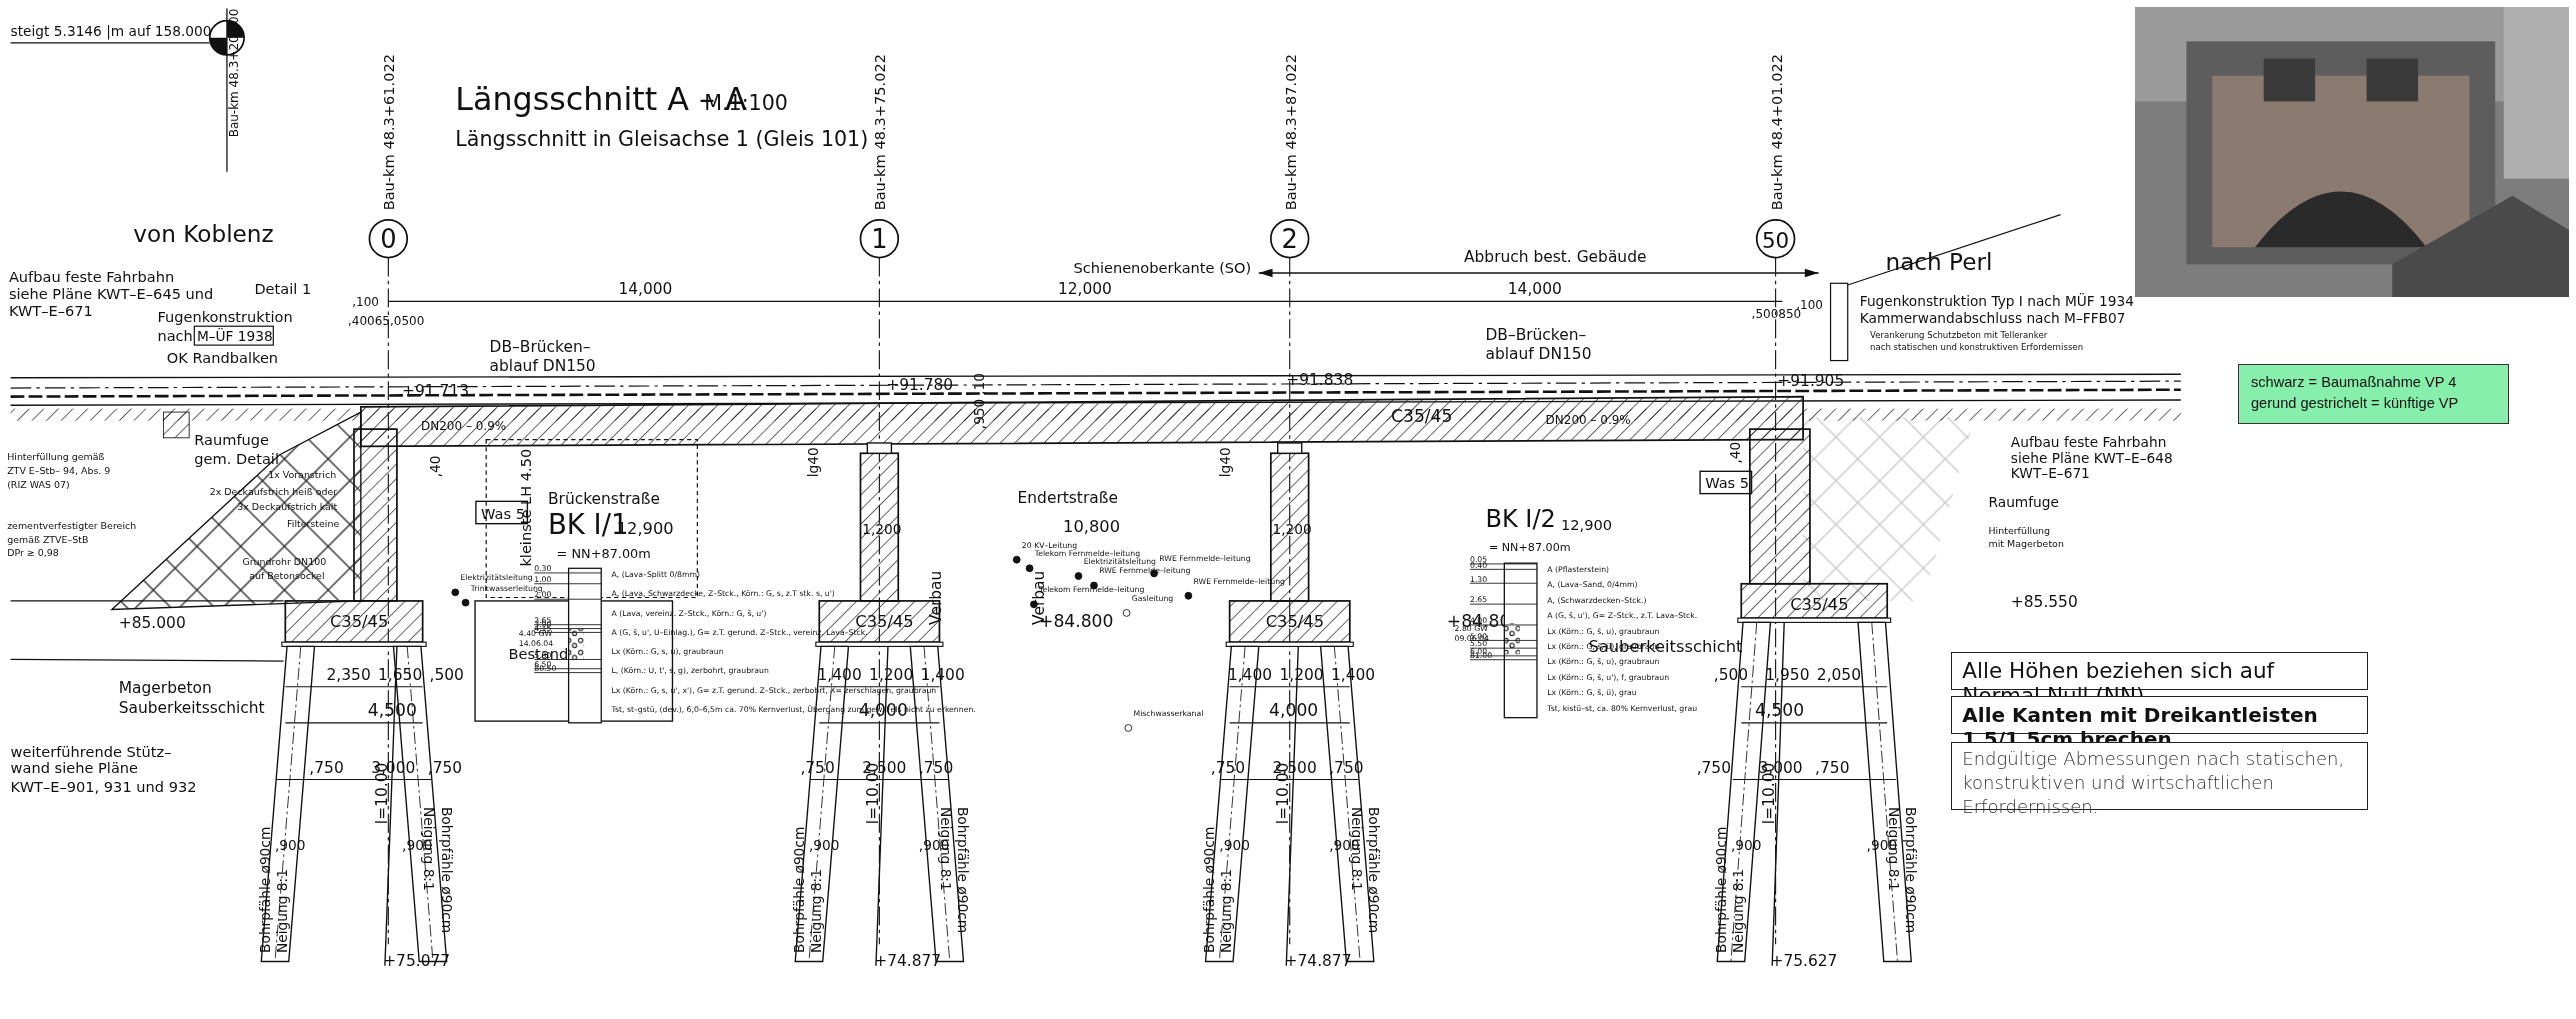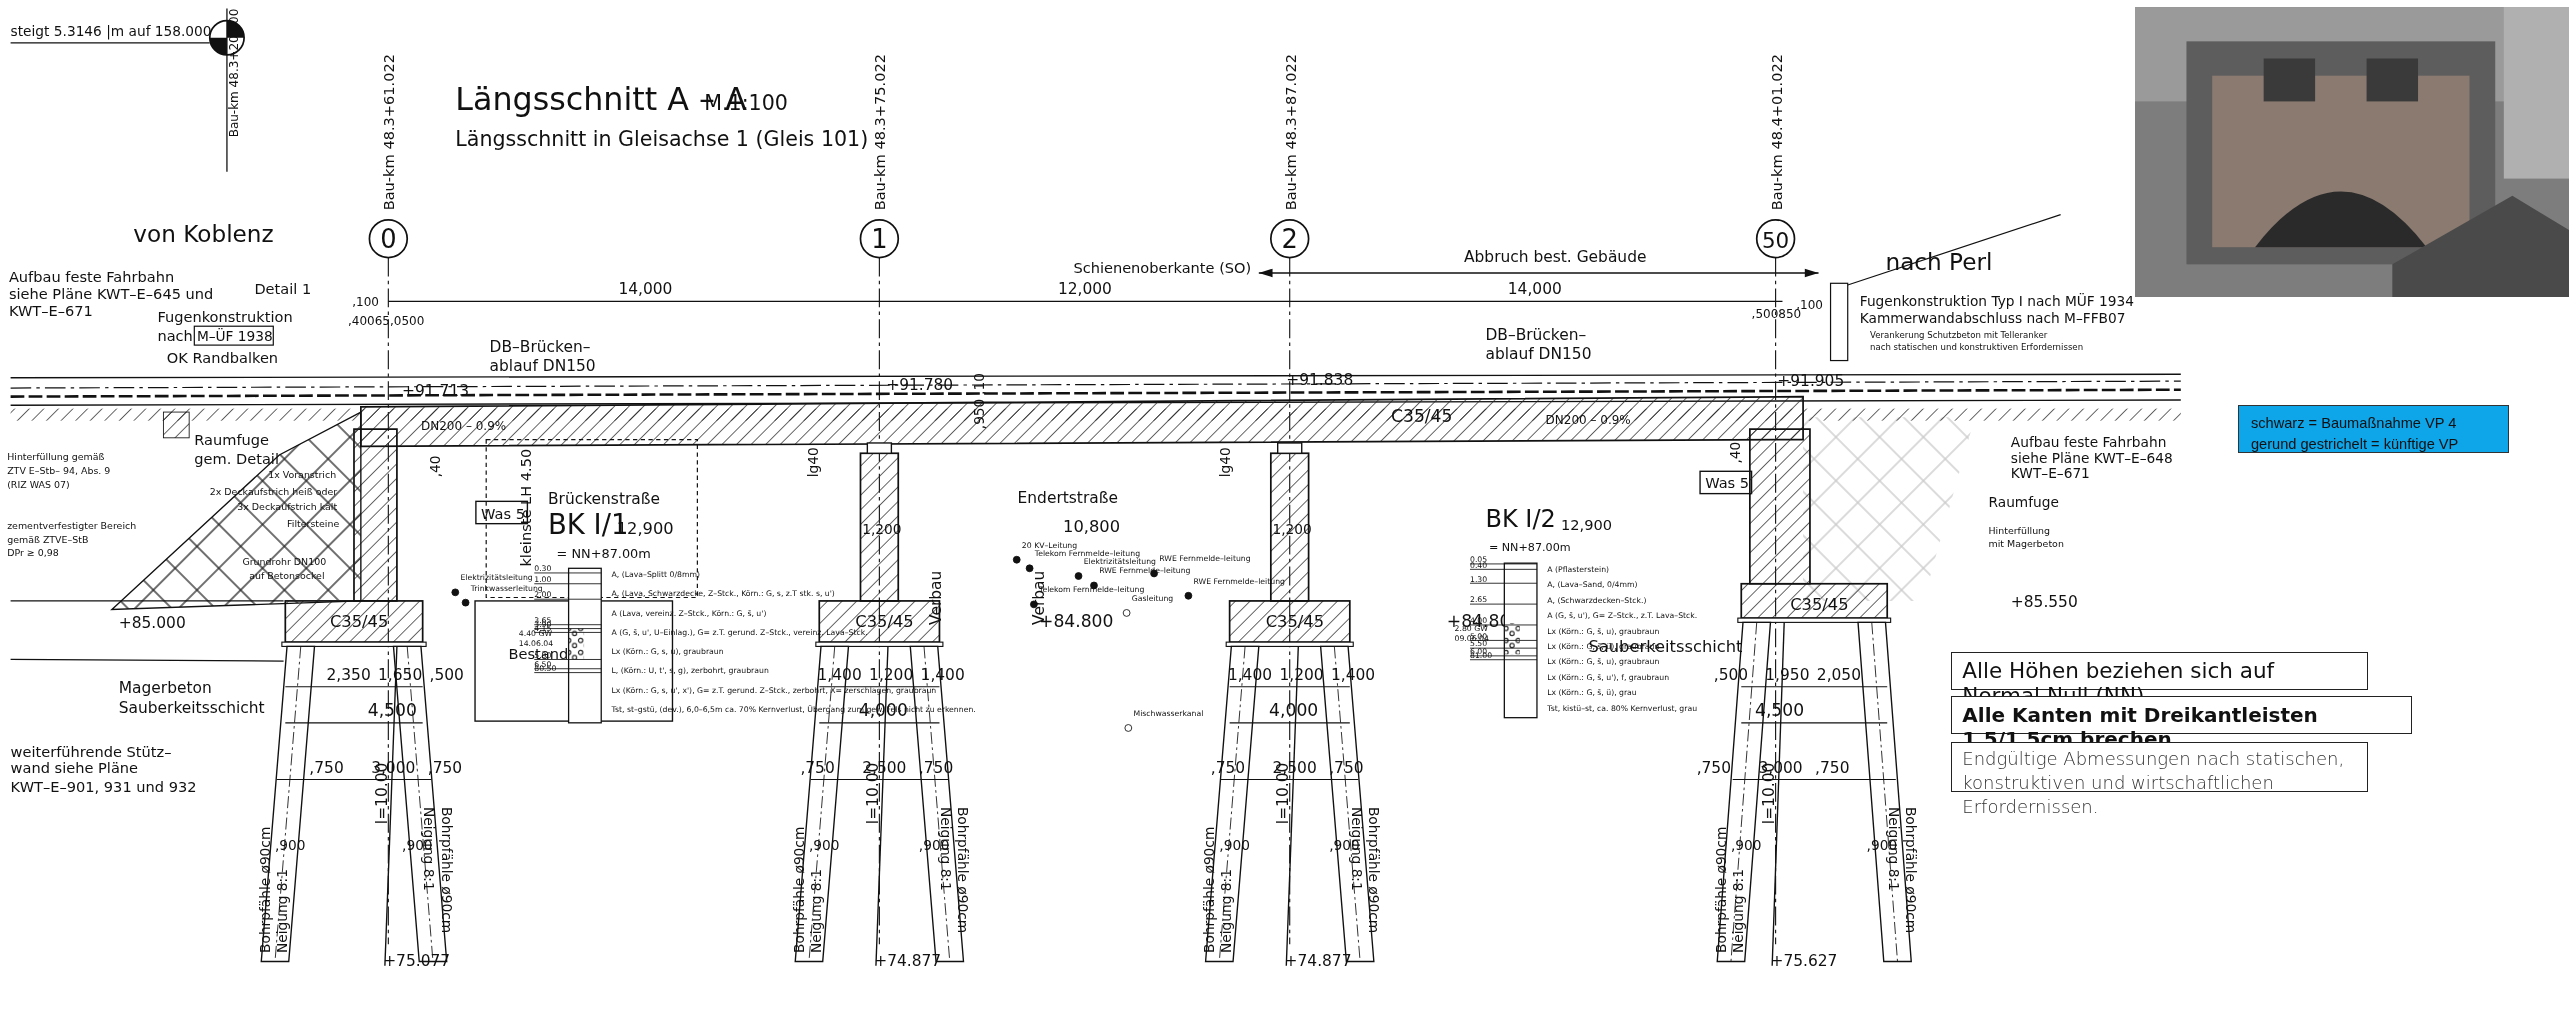--- a/index.html
+++ b/index.html
@@ -1,24 +1,24 @@
 <!DOCTYPE html>
 <html style="font-size:13.7px"><head>
 <meta charset="utf-8">
 <style>
   html,body{margin:0;padding:0;background:#fff;}
   body{width:2576px;height:1019px;position:relative;overflow:hidden;font-family:"DejaVu Sans",sans-serif;color:#111;}
   #drawing{position:absolute;left:0;top:0;width:2576px;height:1019px;}
   .t{font-family:"DejaVu Sans",sans-serif;fill:#111;}
   .note-box{position:absolute;border:1.7px solid #222;background:#fff;font-family:"DejaVu Sans",sans-serif;color:#111;box-sizing:border-box;}
-  .legend-box{position:absolute;left:2238px;top:364px;width:271px;height:48px;border:1.7px solid #333;background:#0ea5e9;font-family:"Liberation Sans",sans-serif;font-size:14.6px;line-height:21.5px;padding:6.9px 12px;box-sizing:border-box;margin-top:41px;}
+  .legend-box{position:absolute;left:2238px;top:364px;width:271px;height:60px;border:1.7px solid #333;background:#86efac;font-family:"Liberation Sans",sans-serif;font-size:14.6px;line-height:21.5px;padding:6.9px 12px;box-sizing:border-box;}
   .photo{position:absolute;left:2135px;top:6.9px;width:434px;height:290px;overflow:hidden;background:#8a8a8a;}
   .n1{left:1951px;top:652px;width:417px;height:38px;font-size:21.5px;padding:5.2px 10.3px;}
-  .n2{left:1951px;top:696px;width:461px;height:38px;font-size:20px;padding:6px 10.3px;font-weight:bold;}
-  .n3{left:1951px;top:742px;width:417px;height:50px;font-size:18px;line-height:24px;padding:4.3px 10.3px;font-weight:300;color:#333;}
+  .n2{left:1951px;top:696px;width:417px;height:38px;font-size:20px;padding:6px 10.3px;font-weight:bold;}
+  .n3{left:1951px;top:742px;width:417px;height:68px;font-size:18px;line-height:24px;padding:4.3px 10.3px;font-weight:300;color:#333;}
 </style>
 </head>
 <body>
 
 <svg id="drawing" xmlns="http://www.w3.org/2000/svg" width="2576" height="1019" viewBox="0 0 3000 1187">
   <defs>
     <pattern id="hatch" patternUnits="userSpaceOnUse" width="12" height="12" patternTransform="rotate(45)">
       <line x1="0" y1="0" x2="0" y2="12" stroke="#222" stroke-width="1.6"></line>
     </pattern>
     <pattern id="cross" patternUnits="userSpaceOnUse" width="36" height="36" patternTransform="rotate(45)">

